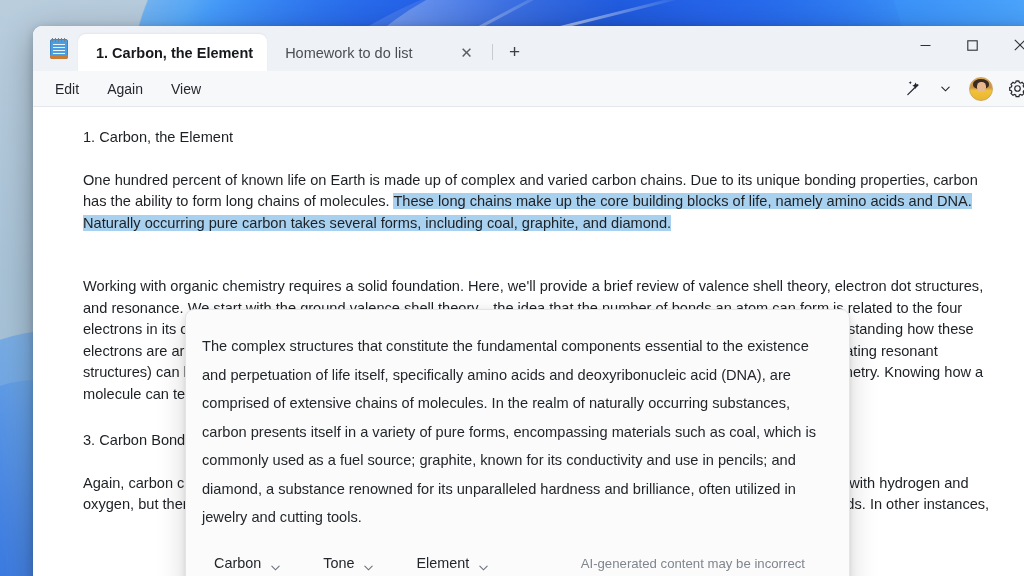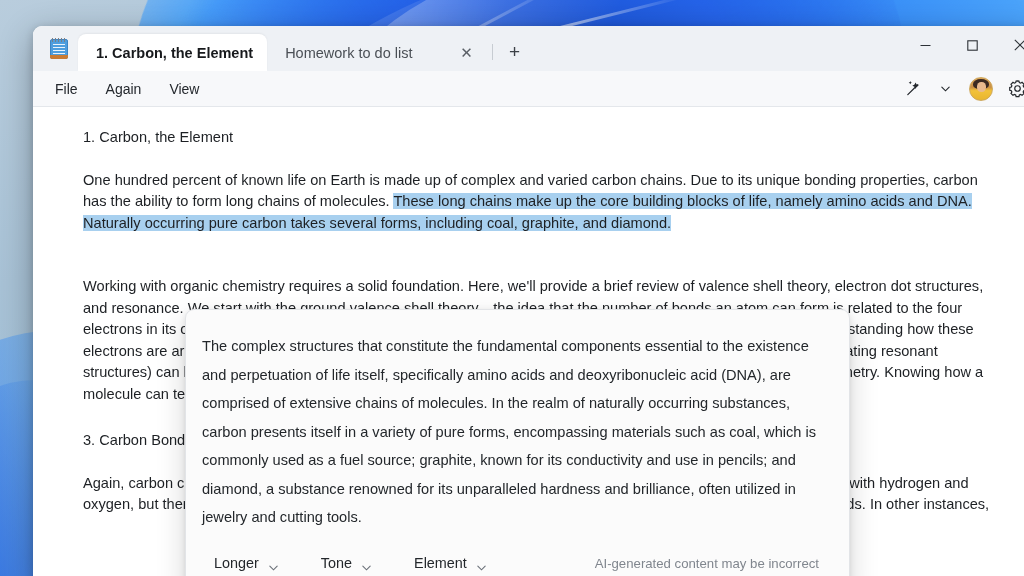--- a/index.html
+++ b/index.html
@@ -257,21 +257,21 @@
     margin-right: 34px;
     padding: 3px 4px;
     border-radius: 4px;
   }
   .chev {
     width: 11px; height: 11px;
     color: #6a7078;
   }
   #ai-disclaimer {
     position: absolute;
-    right: 30px;
+    right: 44px;
     font-size: 13.2px;
     color: #80868e;
   }
 </style>
 </head>
 <body>
 
 <div id="desktop">
   <div class="bloom bloom-a"></div>
   <div class="bloom bloom-b"></div>
@@ -322,21 +322,21 @@
       <div class="wbtn">
         <svg width="12" height="12" viewBox="0 0 12 12">
             <line x1="0.8" y1="0.8" x2="11.2" y2="11.2" stroke="currentColor" stroke-width="1.1"></line>
             <line x1="11.2" y1="0.8" x2="0.8" y2="11.2" stroke="currentColor" stroke-width="1.1"></line>
           </svg>
       </div>
     </div>
   </div>
 
   <div id="menubar">
-    <div class="menu-item">File</div>
+    <div class="menu-item">Edit</div>
     <div class="menu-item">Again</div>
     <div class="menu-item">View</div>
 
     <div id="menubar-right">
       <div class="mb-icon">
         <svg width="19" height="19" viewBox="0 0 20 20" fill="none" stroke="currentColor" stroke-width="1.3" stroke-linecap="round">
           <line x1="4" y1="16.5" x2="14.5" y2="6"></line>
           <path d="M12.2 3.6 l1.1 2.3 2.3 1.1 -2.3 1.1 -1.1 2.3 -1.1 -2.3 -2.3 -1.1 2.3 -1.1 z" fill="currentColor" stroke="none"></path>
           <path d="M6.6 2.2 l.55 1.15 1.15 .55 -1.15 .55 -.55 1.15 -.55 -1.15 -1.15 -.55 1.15 -.55 z" fill="currentColor" stroke="none"></path>
         </svg>
@@ -370,21 +370,21 @@
     <p class="heading">3. Carbon Bonds in Organic Chemistry</p>
     <div class="spacer"></div>
     <p class="para-body">Again, carbon can form up to four bonds with other molecules. In organic chemistry, we mainly focus on carbon chains with hydrogen and oxygen, but there are infinite possible compounds. In the simplest form, carbon bonds with four hydrogen in single bonds. In other instances,</p>
 
     <div id="ai-popup">
 
       <div id="ai-body">The complex structures that constitute the fundamental components essential to the existence and perpetuation of life itself, specifically amino acids and deoxyribonucleic acid (DNA), are comprised of extensive chains of molecules. In the realm of naturally occurring substances, carbon presents itself in a variety of pure forms, encompassing materials such as coal, which is commonly used as a fuel source; graphite, known for its conductivity and use in pencils; and diamond, a substance renowned for its unparalleled hardness and brilliance, often utilized in jewelry and cutting tools.</div>
 
       <div id="ai-options">
         <div class="dd">
-          <span>Longer</span>
+          <span>Carbon</span>
           <span class="chev">
             <svg width="11" height="11" viewBox="0 0 12 12" fill="none" stroke="currentColor" stroke-width="1.2" stroke-linecap="round">
                 <polyline points="2,4.5 6,8.5 10,4.5"></polyline>
               </svg>
           </span>
         </div>
         <div class="dd">
           <span>Tone</span>
           <span class="chev">
             <svg width="11" height="11" viewBox="0 0 12 12" fill="none" stroke="currentColor" stroke-width="1.2" stroke-linecap="round">

